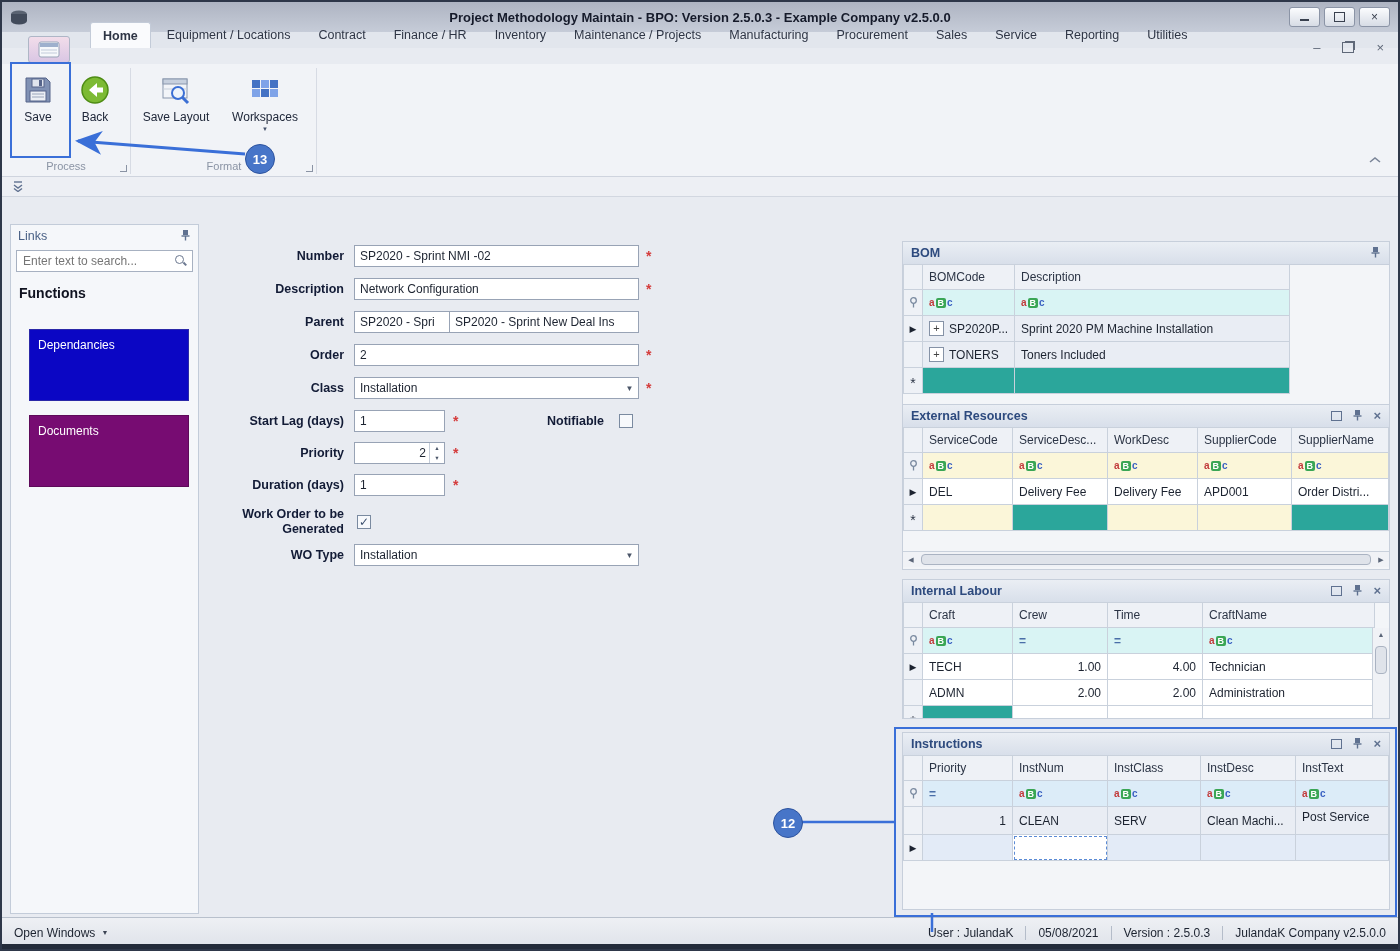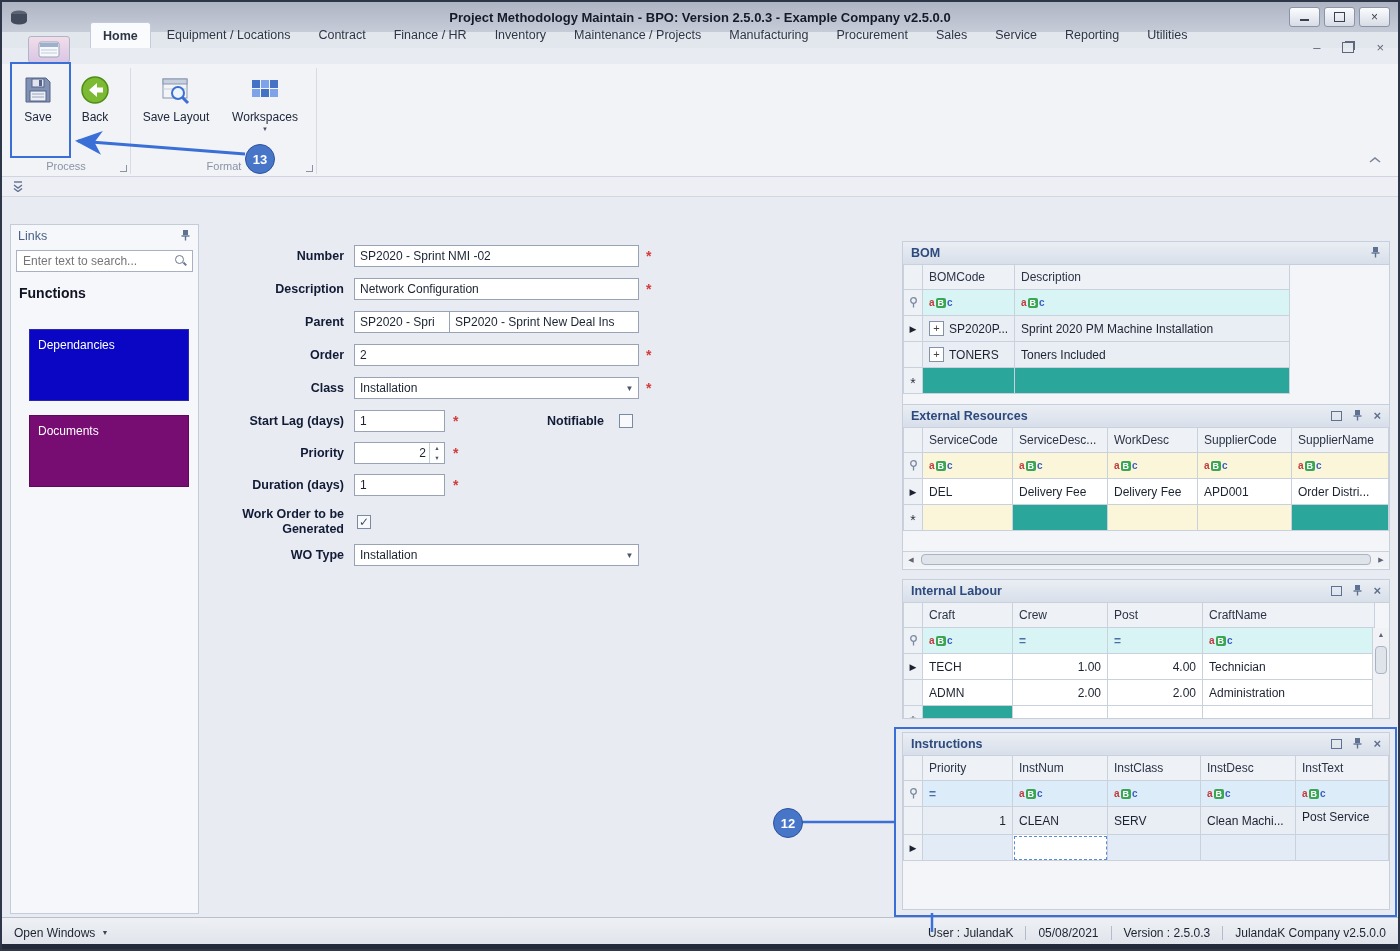--- a/index.html
+++ b/index.html
@@ -492,21 +492,21 @@
               <line x1="1.5" y1="7" x2="9.5" y2="7" stroke="#5f7190" stroke-width="1.4"></line>
               <line x1="5.5" y1="7" x2="5.5" y2="11.5" stroke="#5f7190" stroke-width="1.4"></line>
             </svg></span>
         <span class="px">×</span>
       </span>
     </div>
     <div class="grid-row hdr" style="top:22px;">
       <div class="cell ind"></div>
       <div class="cell" style="width:90px;">Craft</div>
       <div class="cell" style="width:95px;">Crew</div>
-      <div class="cell" style="width:95px;">Post</div>
+      <div class="cell" style="width:95px;">Time</div>
       <div class="cell" style="width:172px;">CraftName</div>
     </div>
     <div class="grid-row" style="top:48px;">
       <div class="cell ind">
           <svg width="9" height="11">
             <circle cx="4.5" cy="3.5" r="2.8" fill="none" stroke="#7a8aa0" stroke-width="1.3"></circle>
             <line x1="4.5" y1="6.5" x2="4.5" y2="10.5" stroke="#7a8aa0" stroke-width="1.3"></line>
           </svg>
         </div>
       <div class="cell cyan" style="width:90px;">

